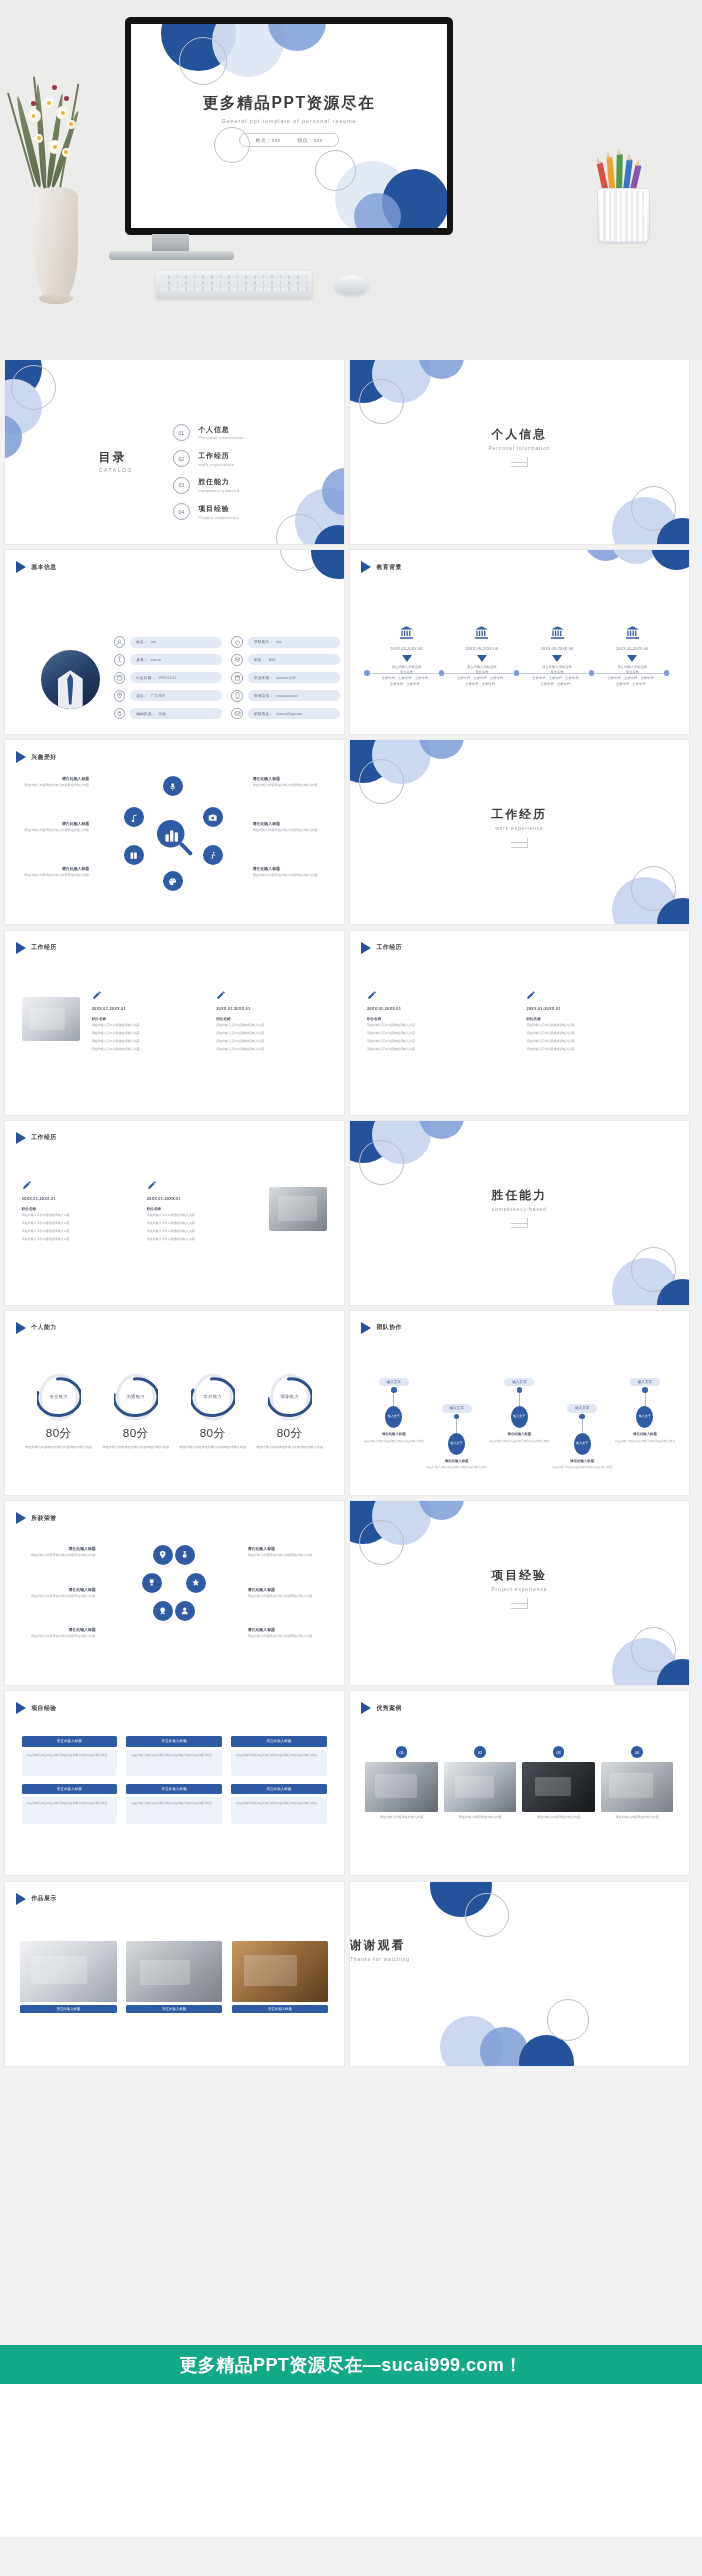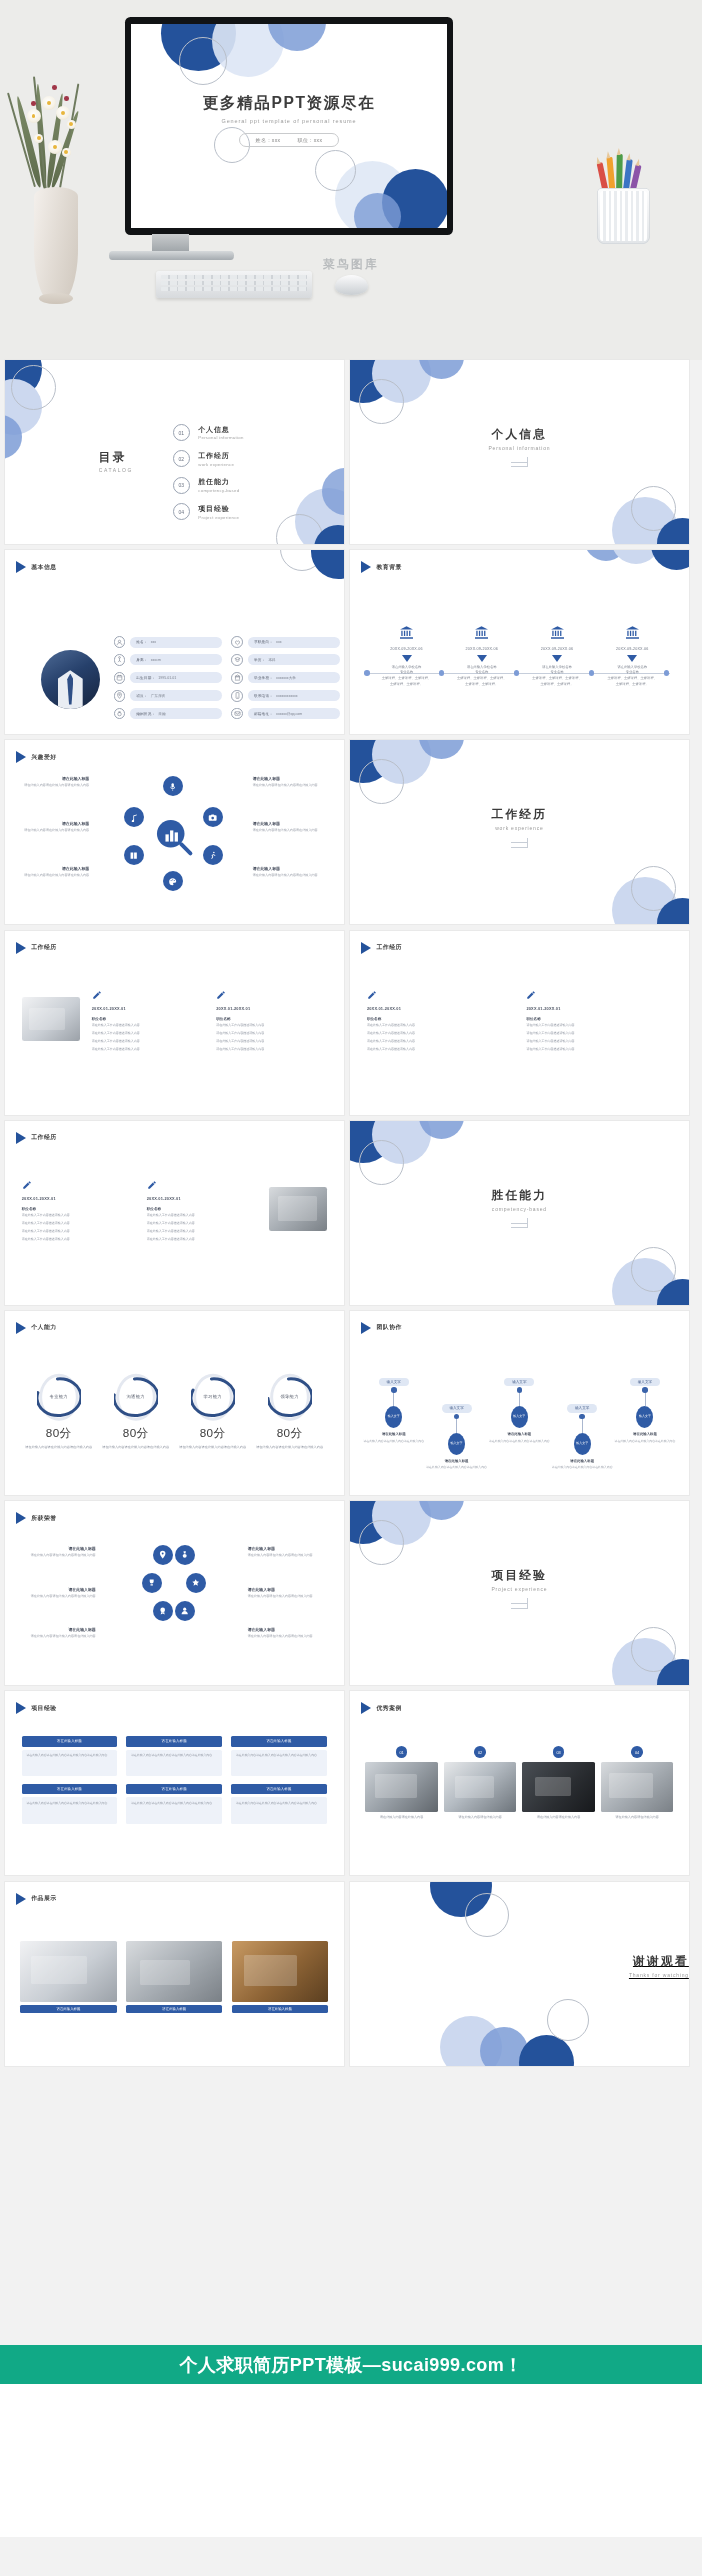--- a/index.html
+++ b/index.html
@@ -201,21 +201,21 @@
 
   .img-desk  { background:linear-gradient(135deg,#cfd4d9 0%,#9aa1a8 48%,#60666c 100%); }
   .img-lap   { background:linear-gradient(140deg,#e6e8ea 0%,#b4bbc2 45%,#6d747b 100%); }
   .img-dark  { background:linear-gradient(130deg,#4a4f55 0%,#2a2d31 60%,#17191c 100%); }
   .img-gray  { background:linear-gradient(140deg,#d8dbde 0%,#a8aeb4 50%,#7a8086 100%); }
   .img-wood  { background:linear-gradient(135deg,#c89a63 0%,#8d6335 55%,#5b3f20 100%); }
   .img-white { background:linear-gradient(140deg,#f1f2f4 0%,#c9ced4 55%,#9ba1a8 100%); }
   .img-ov { position:absolute; background:rgba(255,255,255,.22); border-radius:1.6px; }
 
   
-  .thx { position:absolute; left:0; right:0; top:72px; text-align:right;text-decoration:underline; }
+  .thx { position:absolute; left:0; right:0; top:56px; text-align:left; }
   .thx .cn { font-size:11.7px; font-weight:700; letter-spacing:2.3px; color:#3b3b3b; }
   .thx .en { margin-top:3.1px; font-size:5px; color:#9a9a9a; letter-spacing:0.8px; }
 
   
   .footer { position:absolute; left:0; top:2345px; width:702px; }
   .fbar1 { height:39px; background:#11a986; display:flex; align-items:center; justify-content:center;
     color:#fff; font-size:18px; font-weight:700; letter-spacing:0.4px; }
   .fbar2 { height:39px; background:#8dc73f; display:flex; align-items:center; justify-content:center;
     color:#fff; font-size:16.4px; font-weight:700; letter-spacing:0.4px; }
   .fpad { height:153px; background:#ffffff; }
@@ -300,21 +300,20 @@
       <div class="pencil" style="left:26.5px;height:36px;background:#d94f46;transform:rotate(-12deg);"></div>
       <div class="pencil" style="left:33px;height:41px;background:#f0a12e;transform:rotate(-5deg);"></div>
       <div class="pencil" style="left:39px;height:44px;background:#4d9c49;transform:rotate(1deg);"></div>
       <div class="pencil" style="left:45px;height:39px;background:#3b74c4;transform:rotate(7deg);"></div>
       <div class="pencil" style="left:51px;height:34px;background:#8c54a8;transform:rotate(13deg);"></div>
       <div class="cup">
           <div class="slats"></div>
         </div>
     </div>
 
-    <div class="hero-watermark">菜鸟图库</div>
   </div>
 
   <div class="grid">
 
     <div class="row">
       <div class="slide">
         <div class="c c-navy" style="left:-23.4px;top:-22px;width:61px;height:61px;"></div>
         <div class="c c-light" style="left:-19px;top:19px;width:56px;height:56px;"></div>
         <div class="c c-mid" style="left:-26.5px;top:55px;width:44px;height:44px;opacity:.85;"></div>
         <div class="c c-ring" style="left:6.2px;top:4.7px;width:45px;height:45px;"></div>
@@ -1109,18 +1108,18 @@
         <div class="thx">
           <div class="cn">谢谢观看</div>
           <div class="en">Thanks for watching</div>
         </div>
       </div>
     </div>
 
   </div>
 
   <div class="footer">
-    <div class="fbar1">个人求职简历PPT模板—sucai999.com！</div>
+    <div class="fbar1">更多精品PPT资源尽在—sucai999.com！</div>
     <div class="fpad"></div>
   </div>
 
 </div>
 
 
 </body></html>

